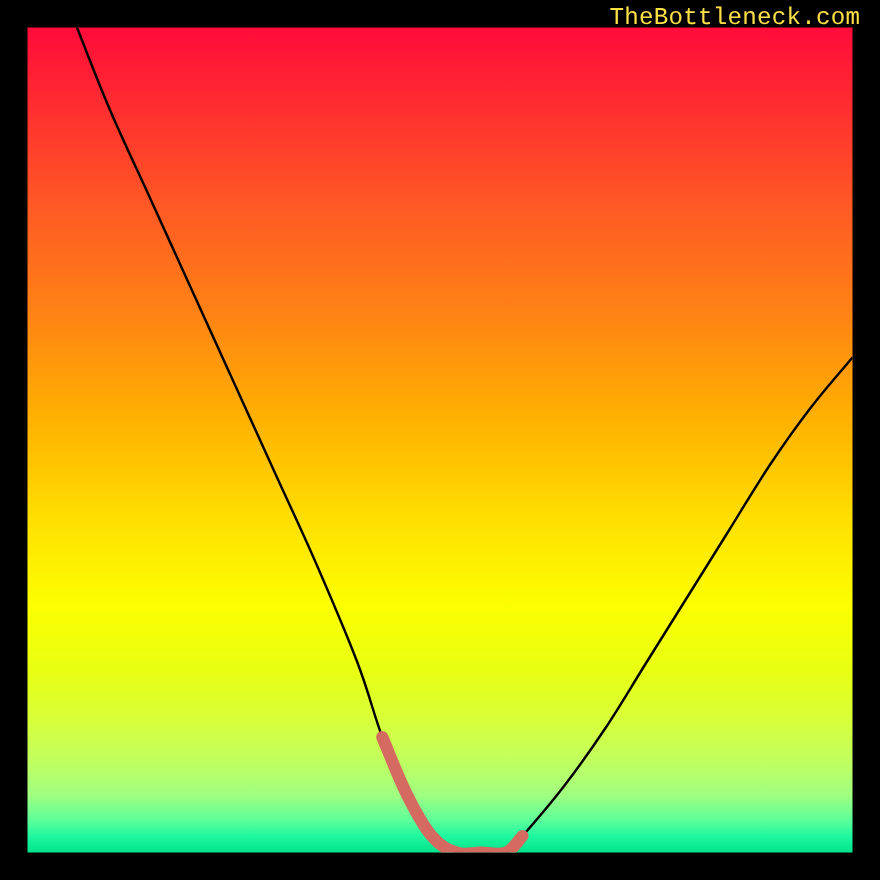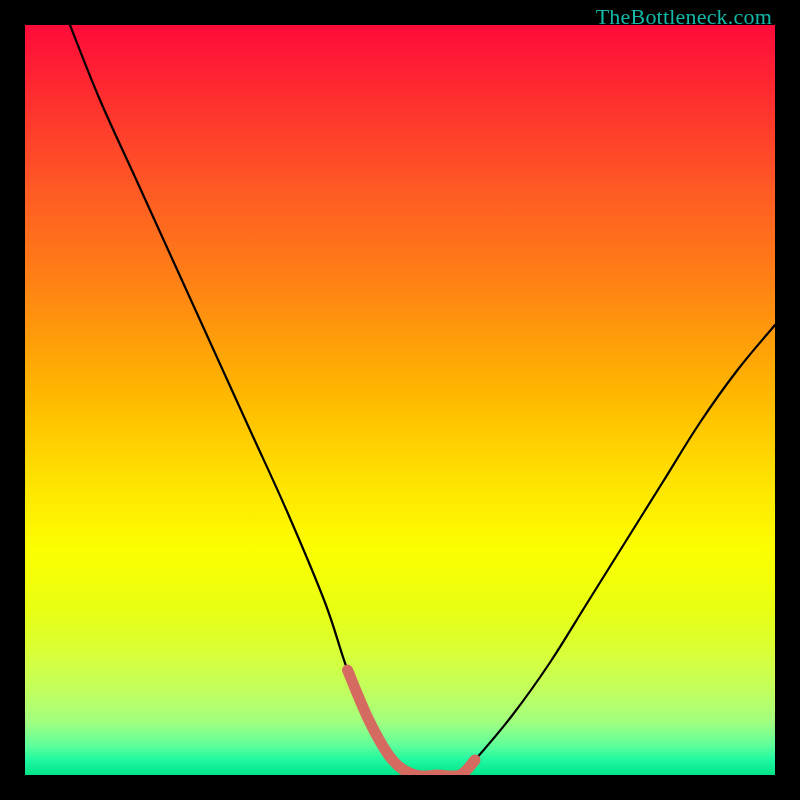--- a/index.html
+++ b/index.html
@@ -28,24 +28,24 @@
       #d7ff3a 84%,
       #c0ff60 89%,
       #a0ff80 93%,
       #60ff9a 96%,
       #20f8a0 98%,
       #00e38a 100%);
   }
   .watermark {
     position: absolute;
     top: 4px;
-    right: 28px;
-    font-family: Liberation Serif, serif;
+    right: 18px;
+    font-family: Liberation Mono, monospace;
     font-size: 22px;
-    color: #14b8a6;
+    color: #fde047;
     letter-spacing: 0.2px;
   }
   svg.curve {
     position: absolute;
     left: 0; top: 0;
     width: 750px; height: 750px;
   }
 </style>
 </head>
 <body>

